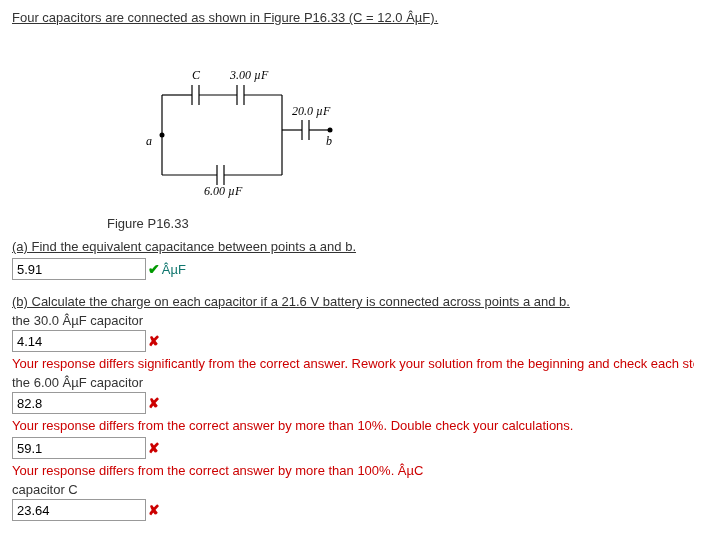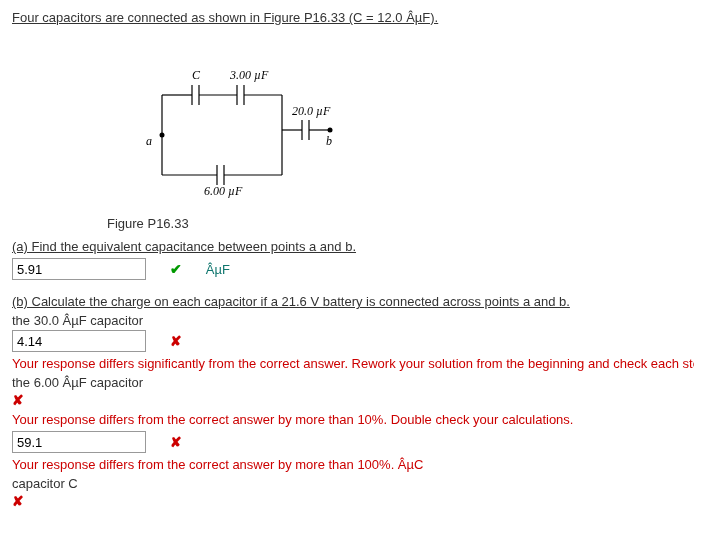--- a/index.html
+++ b/index.html
@@ -21,21 +21,21 @@
     .figure-caption {
       margin: 4px 0 8px 95px;
     }
     .part-prompt {
       margin: 6px 0 4px 0;
       text-decoration: underline;
     }
     .answer-row {
       display: flex;
       align-items: center;
-      gap: 24px;
+      gap: 2px;
       margin: 2px 0 4px 0;
     }
     .answer-input {
       width: 124px;
       height: 18px;
       border: 1px solid #999;
       padding: 1px 4px;
       font-size: 13px;
       font-family: Arial, sans-serif;
     }
@@ -135,27 +135,29 @@
 
   <div class="sub-label">the 30.0 ÂµF capacitor</div>
   <div class="answer-row">
     <input class="answer-input" value="4.14" style="">
     <span class="x-icon">✘</span>
   </div>
   <div class="feedback">Your response differs significantly from the correct answer. Rework your solution from the beginning and check each step carefully. ÂµC</div>
 
   <div class="sub-label">the 6.00 ÂµF capacitor</div>
   <div class="answer-row">
+    <input class="answer-input" value="82.8" style="">
     <span class="x-icon">✘</span>
   </div>
   <div class="feedback">Your response differs from the correct answer by more than 10%. Double check your calculations.</div>
 
   <div class="answer-row">
     <input class="answer-input" value="59.1" style="">
     <span class="x-icon">✘</span>
   </div>
   <div class="feedback">Your response differs from the correct answer by more than 100%. ÂµC</div>
 
   <div class="sub-label">capacitor C</div>
   <div class="answer-row">
+    <input class="answer-input" value="23.64" style="">
     <span class="x-icon">✘</span>
   </div>
 </div>
 
 </body></html>

